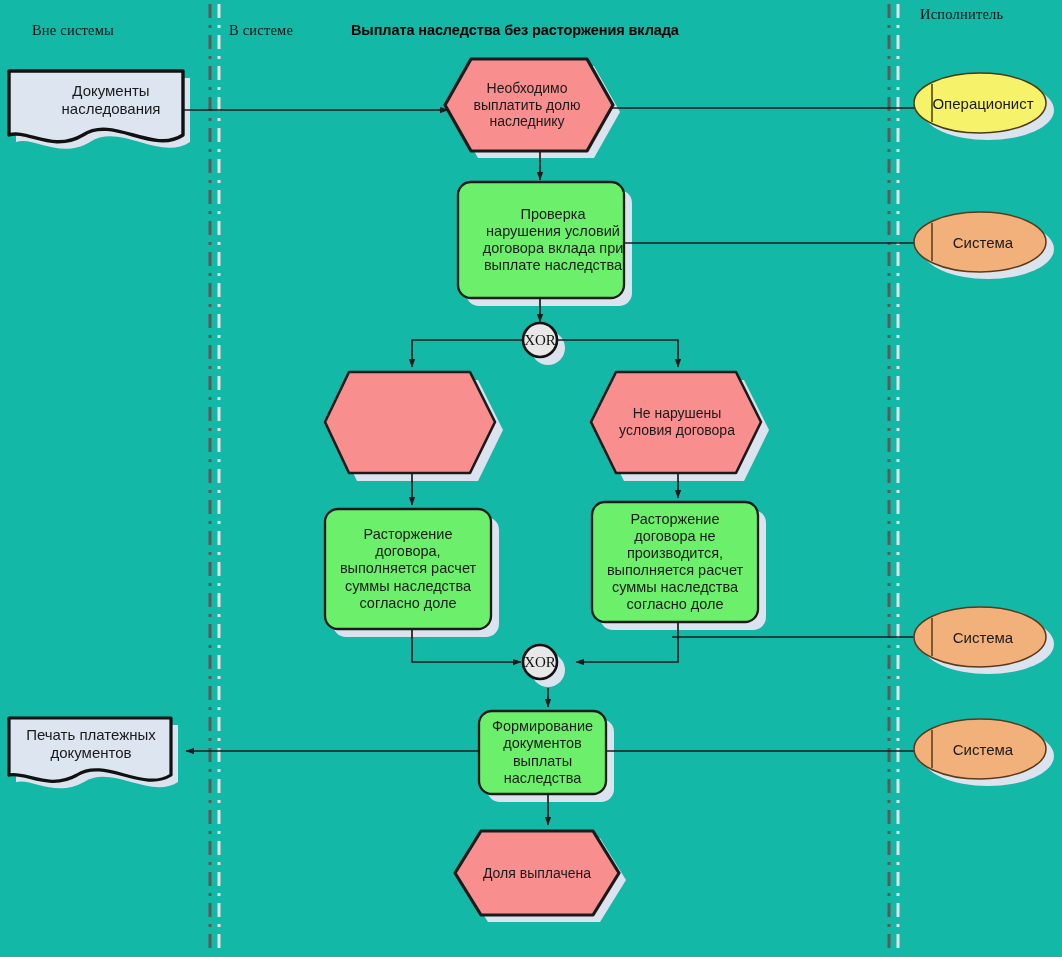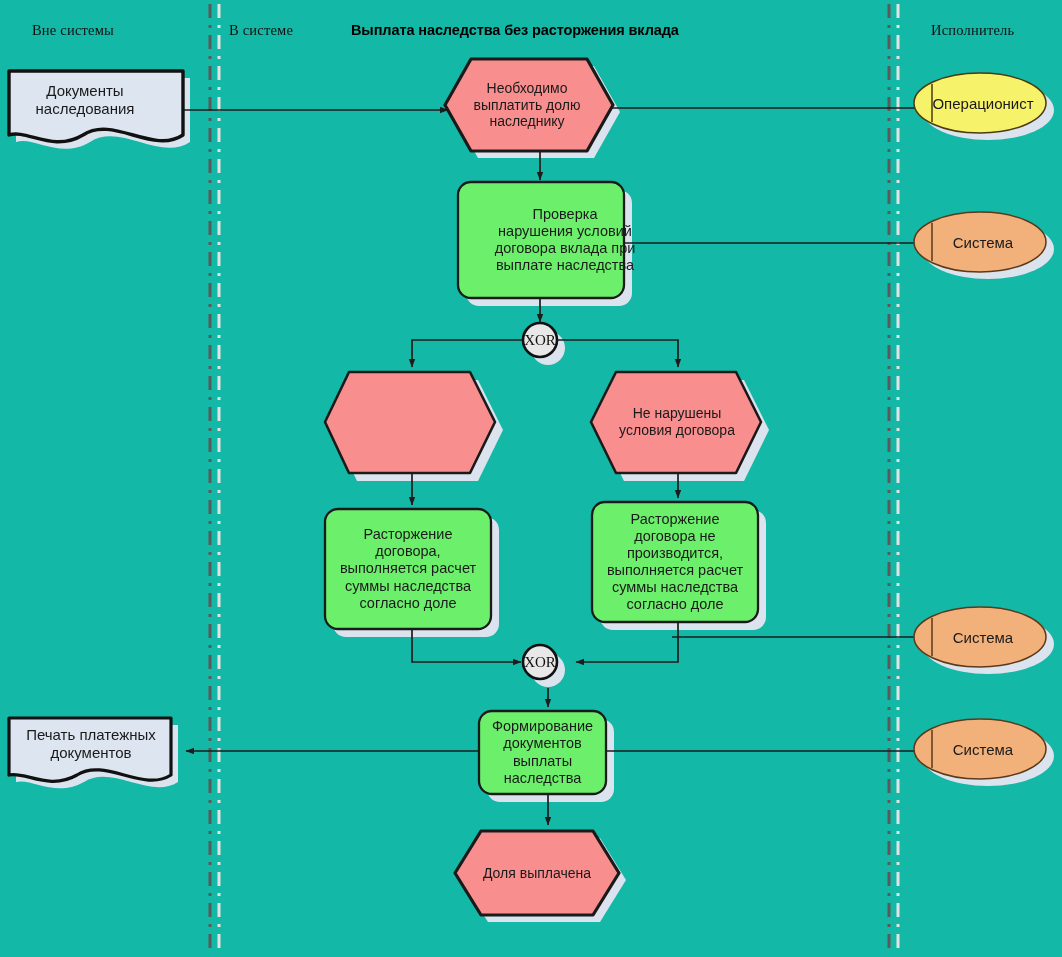--- a/index.html
+++ b/index.html
@@ -179,33 +179,33 @@
       <line x1="932" y1="618" x2="932" y2="656" stroke="#5a3a1a" stroke-width="1.5"></line>
     </g>
     <g>
       <ellipse cx="980" cy="749" rx="66" ry="30" fill="#f2b07a" stroke="#5a3a1a" stroke-width="1.5"></ellipse>
       <line x1="932" y1="730" x2="932" y2="768" stroke="#5a3a1a" stroke-width="1.5"></line>
     </g>
   </svg>
 
   <div class="lane-label" style="left:32px; top:22px;">Вне системы</div>
   <div class="lane-label" style="left:229px; top:22px;">В системе</div>
-  <div class="lane-label" style="left:920px; top:22px;margin-left:11px;">Исполнитель</div>
+  <div class="lane-label" style="left:920px; top:6px;">Исполнитель</div>
 
   <div class="diagram-title" style="left:351px; top:22px;">Выплата наследства без расторжения вклада</div>
 
-  <div class="node-text t-doc" style="left:0; top:71px; width:170px; height:58px;justify-content:center;">
+  <div class="node-text t-doc" style="left:26px; top:71px; width:170px; height:58px;justify-content:center;">
     <span>Документы<br>наследования</span>
   </div>
 
   <div class="node-text t-event" style="left:452px; top:62px; width:150px; height:86px;">
     <span>Необходимо<br>выплатить долю<br>наследнику</span>
   </div>
 
-  <div class="node-text t-func" style="left:482px; top:182px; width:166px; height:116px;">
+  <div class="node-text t-func" style="left:470px; top:182px; width:166px; height:116px;">
     <span>Проверка<br>нарушения условий<br>договора вклада при<br>выплате наследства</span>
   </div>
 
   <div class="node-text t-xor" style="left:523px; top:330px; width:34px; height:20px;">XOR</div>
 
 
   <div class="node-text t-event" style="left:598px; top:390px; width:158px; height:64px;">
     <span>Не нарушены<br>условия договора</span>
   </div>
 

